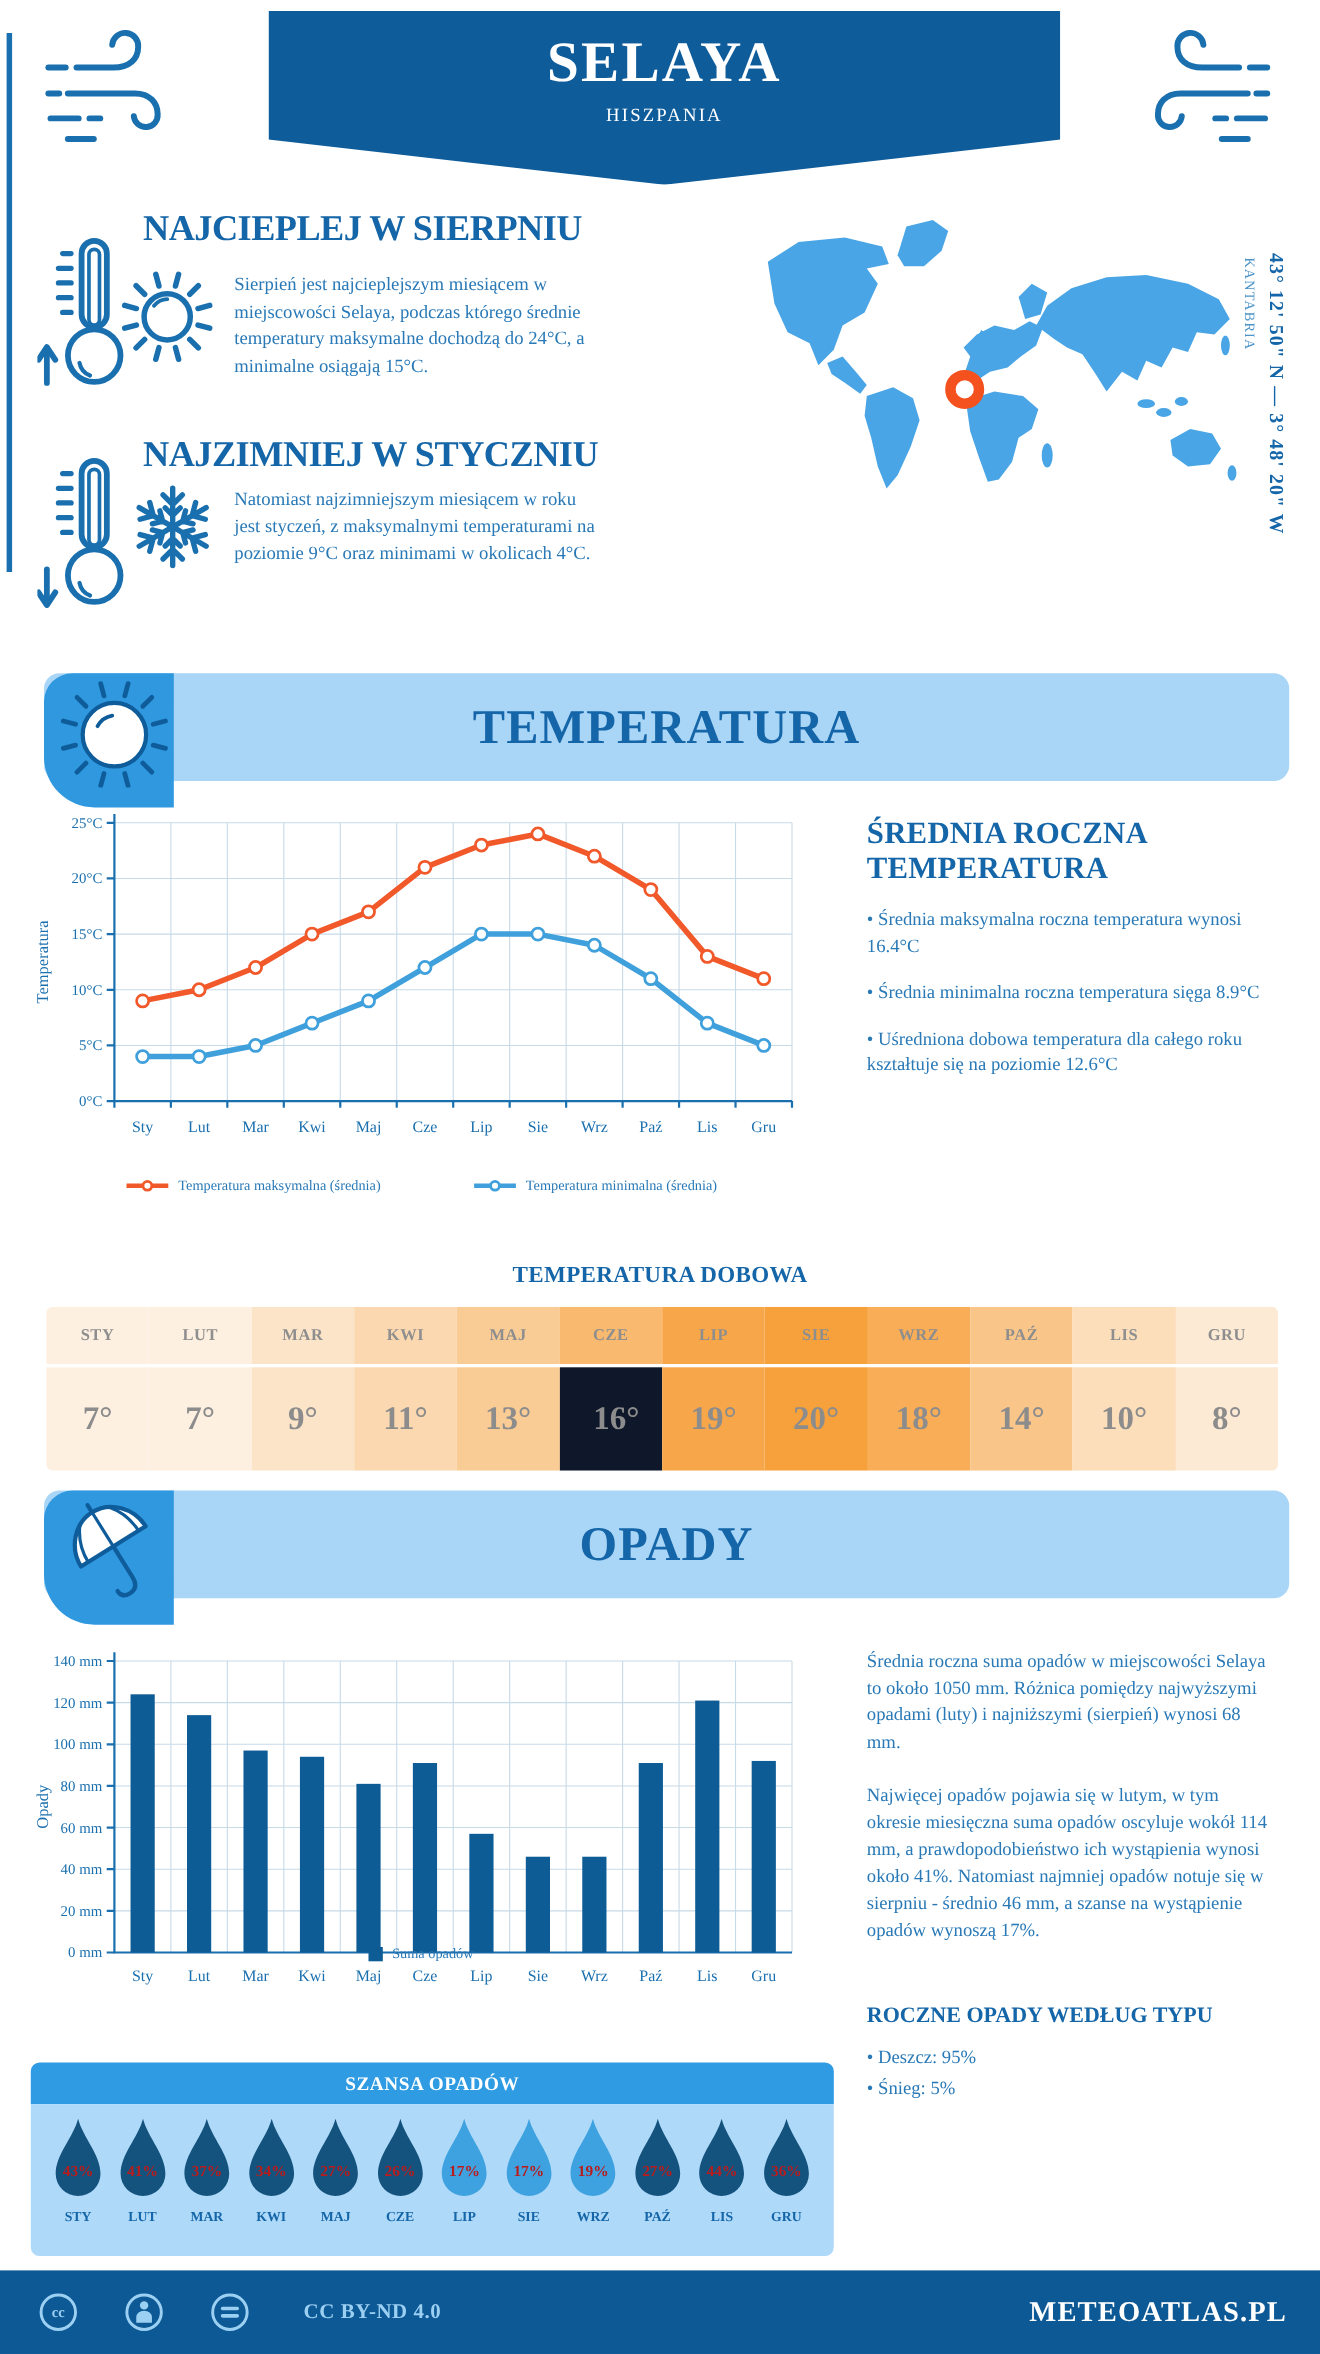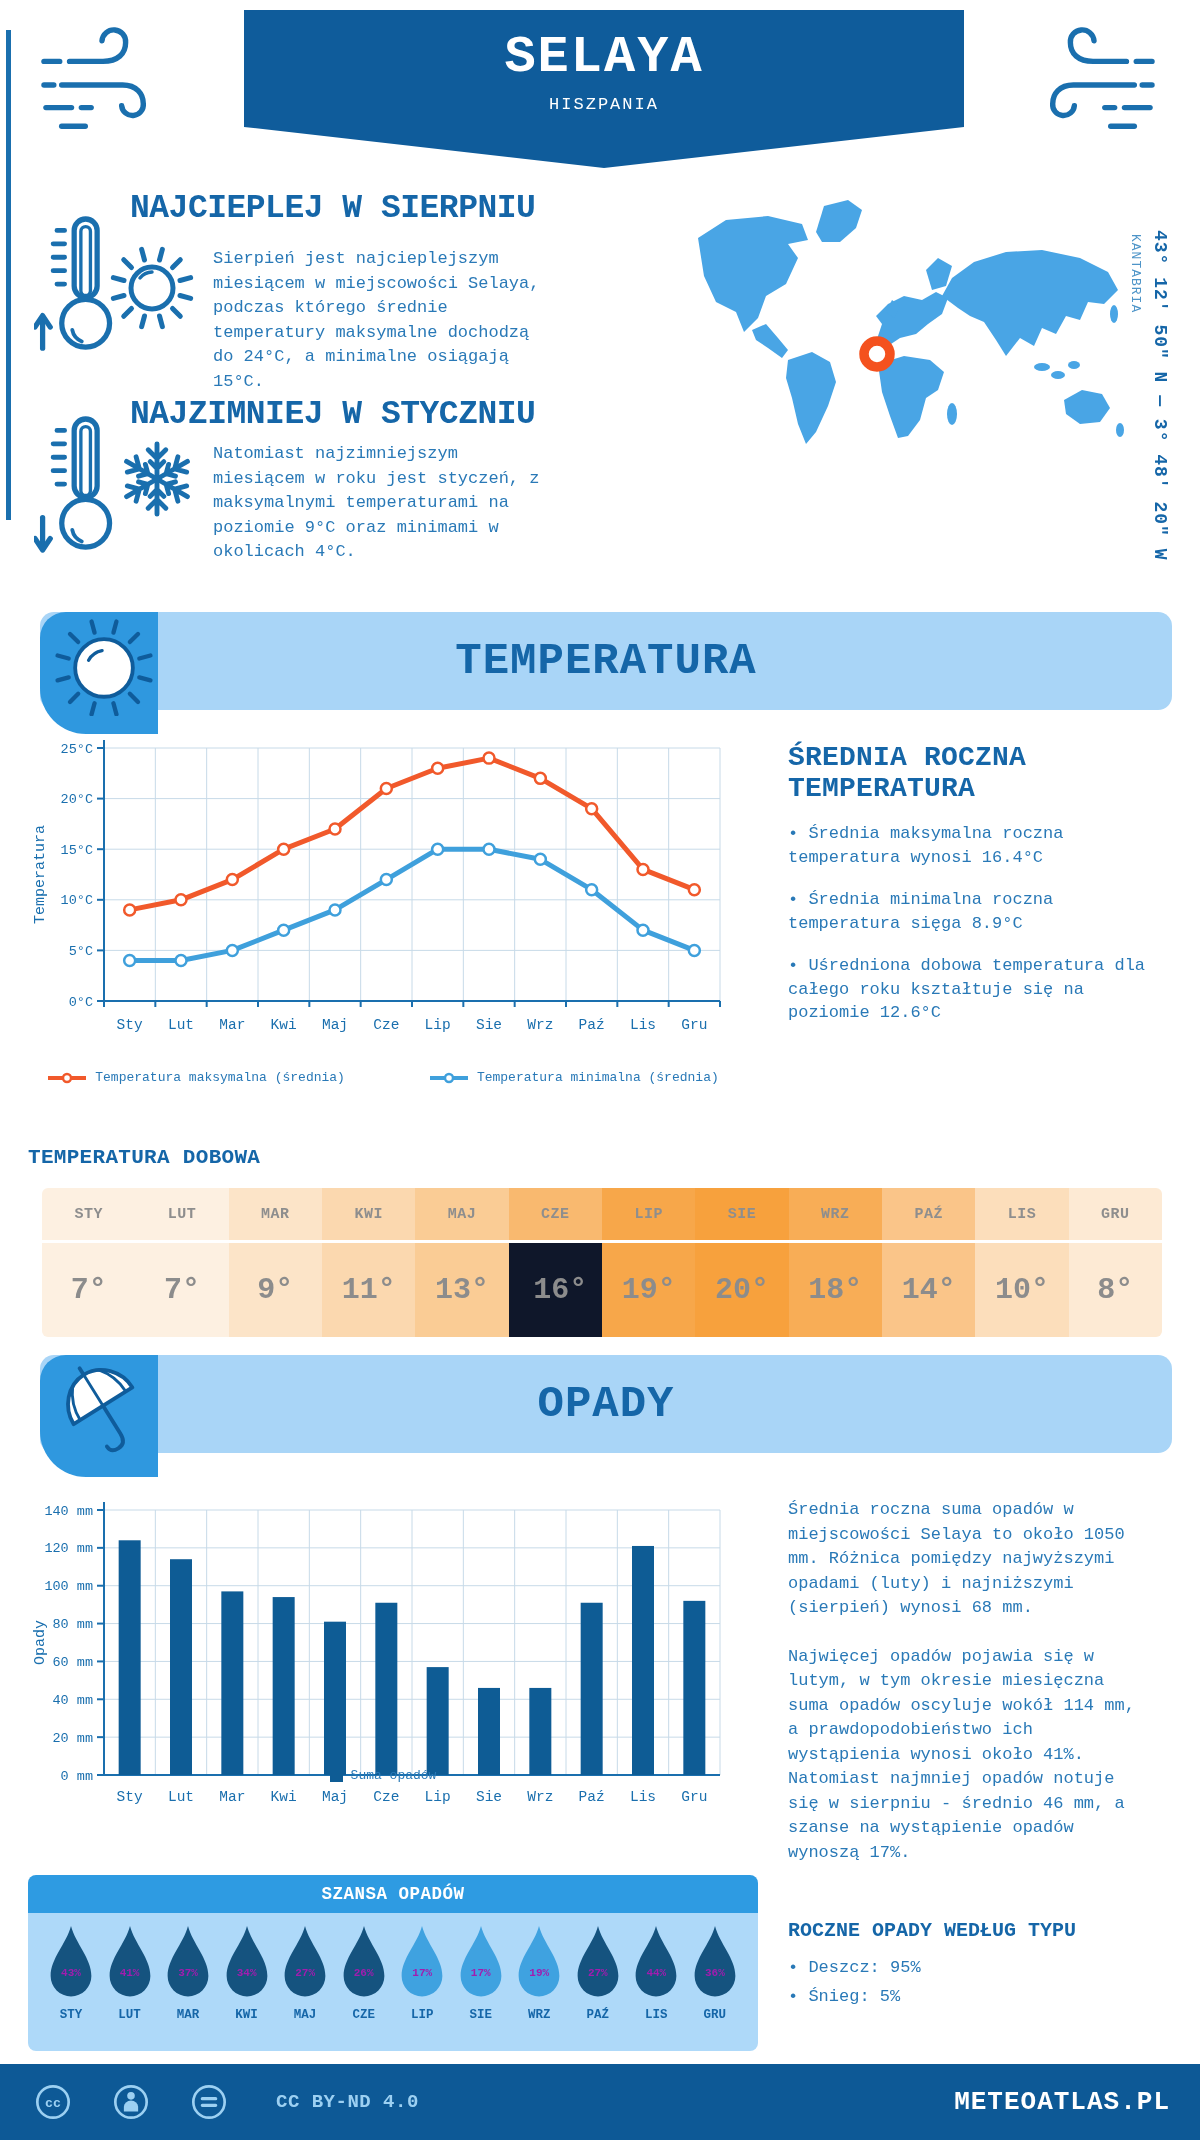--- a/index.html
+++ b/index.html
@@ -1,18 +1,18 @@
 <!DOCTYPE html>
 <html style="--banner_blue: #0F5C9B; --heading_blue: #1566A8; --body_blue: #2979B7; --icon_blue: #1A6FAE; --light_banner: #A9D5F7; --tab_blue: #2F98DF; --grid_line: #C7DAE8; --axis_blue: #1A6FAE; --max_orange: #F1592B; --min_blue: #3FA0DC; --bar_blue: #0E5C95; --map_blue: #49A5E5; --marker_orange: #F4511E; --drop_dark: #15537F; --drop_light: #3FA2E0; --szansa_header: #2E9BE2; --szansa_body: #AED9F9; --table_light: #FDF0E1; --table_dark: #F7A13D; --footer_blue: #0D5996; --footer_light: #9CD0F2; --region_blue: #4D94C8;"><head>
 <meta charset="utf-8">
 <style>
   html,body { margin:0; padding:0; background:#e8e8e8; }
   #page {
     position:relative; width:1200px; height:2140px; background:#ffffff;
-    font-family:Liberation Mono, monospace; overflow:hidden; margin:0 auto;
+    font-family:Liberation Serif, serif; overflow:hidden; margin:0 auto;
   }
   .abs { position:absolute; }
 
   .left-rule { left:6px; top:30px; width:5px; height:490px; background:var(--icon_blue); }
 
   .wind { left:36px; top:26px; width:132px; height:118px; }
   .wind.right { left:1028px; transform:scaleX(-1); }
 
   .banner {
     left:244px; top:10px; width:720px; height:158px; background:var(--banner_blue);
@@ -36,21 +36,21 @@
   .section-tab { left:40px; width:118px; height:122px; background:var(--tab_blue); border-radius:26px 0 0 46px; }
   .section-title { left:40px; width:1132px; height:98px; line-height:98px; text-align:center;
                    font-size:44px; font-weight:bold; color:var(--heading_blue); letter-spacing:1px; }
 
   .legend-row { display:flex; justify-content:center; gap:84px; align-items:center; }
   .legend-item { display:flex; align-items:center; gap:8px; color:var(--body_blue); font-size:13px; }
 
   .block-title { font-size:28px; font-weight:bold; color:var(--heading_blue); margin-bottom:18px; letter-spacing:0.2px; }
   .bullet { font-size:17px; line-height:23.5px; color:var(--body_blue); margin-bottom:19px; }
 
-  .daily-title { left:28px; top:1146px; width:1144px; font-size:21px; font-weight:bold;
+  .daily-title { left:28px; top:1146px; width:1144px; text-align:center; font-size:21px; font-weight:bold;
                  color:var(--heading_blue); letter-spacing:0.3px; }
   .daily-table { left:42px; top:1188px; width:1120px; display:grid;
                  grid-template-columns:repeat(12,1fr); grid-template-rows:52px 94px;
                  row-gap:3px; border-radius:6px; overflow:hidden; }
   .daily-table .th { display:flex; align-items:center; justify-content:center;
                      font-size:15px; font-weight:bold; color:#8E8E8E; letter-spacing:0.5px; }
   .daily-table .td { display:flex; align-items:center; justify-content:center;
                      font-size:30px; font-weight:bold; color:#8C8C8C; }
 
   .opady-col p { margin:0; }
@@ -60,21 +60,21 @@
   .types-bullets .bullet { margin-bottom:6px; line-height:23px; }
 
   .szansa { left:28px; top:1875px; width:730px; }
   .szansa-header { height:38px; line-height:38px; background:var(--szansa_header); color:#fff;
                    text-align:center; font-size:17.5px; font-weight:bold; letter-spacing:0.5px;
                    border-radius:8px 8px 0 0; }
   .szansa-body { background:var(--szansa_body); height:138px; border-radius:0 0 8px 8px;
                  display:flex; justify-content:space-between; padding:10px 16px 0; box-sizing:border-box; }
   .drop-item { width:54px; position:relative; text-align:center; }
   .drop-item svg { width:50px; height:82px; display:block; margin:0 auto; }
-  .drop-pct { position:absolute; top:44px; left:0; right:0; color:#a21caf; font-weight:bold; font-size:11px; }
+  .drop-pct { position:absolute; top:44px; left:0; right:0; color:#b91c1c; font-weight:bold; font-size:14px; }
   .drop-month { margin-top:3px; font-size:12.5px; font-weight:bold; color:var(--heading_blue); }
 
   .footer { left:0; top:2064px; width:1200px; height:76px; background:var(--footer_blue);
             display:flex; align-items:center; padding-left:34px; box-sizing:border-box;gap:28px; }
   .cc-icon { width:38px; height:38px; margin-right:12px; }
   .license { color:var(--footer_light); font-size:19px; font-weight:bold; margin-left:8px; letter-spacing:0.5px; }
   .site { margin-left:auto; margin-right:30px; color:#fff; font-size:26px; font-weight:bold; letter-spacing:1px; }
 </style>
 </head>
 <body>

